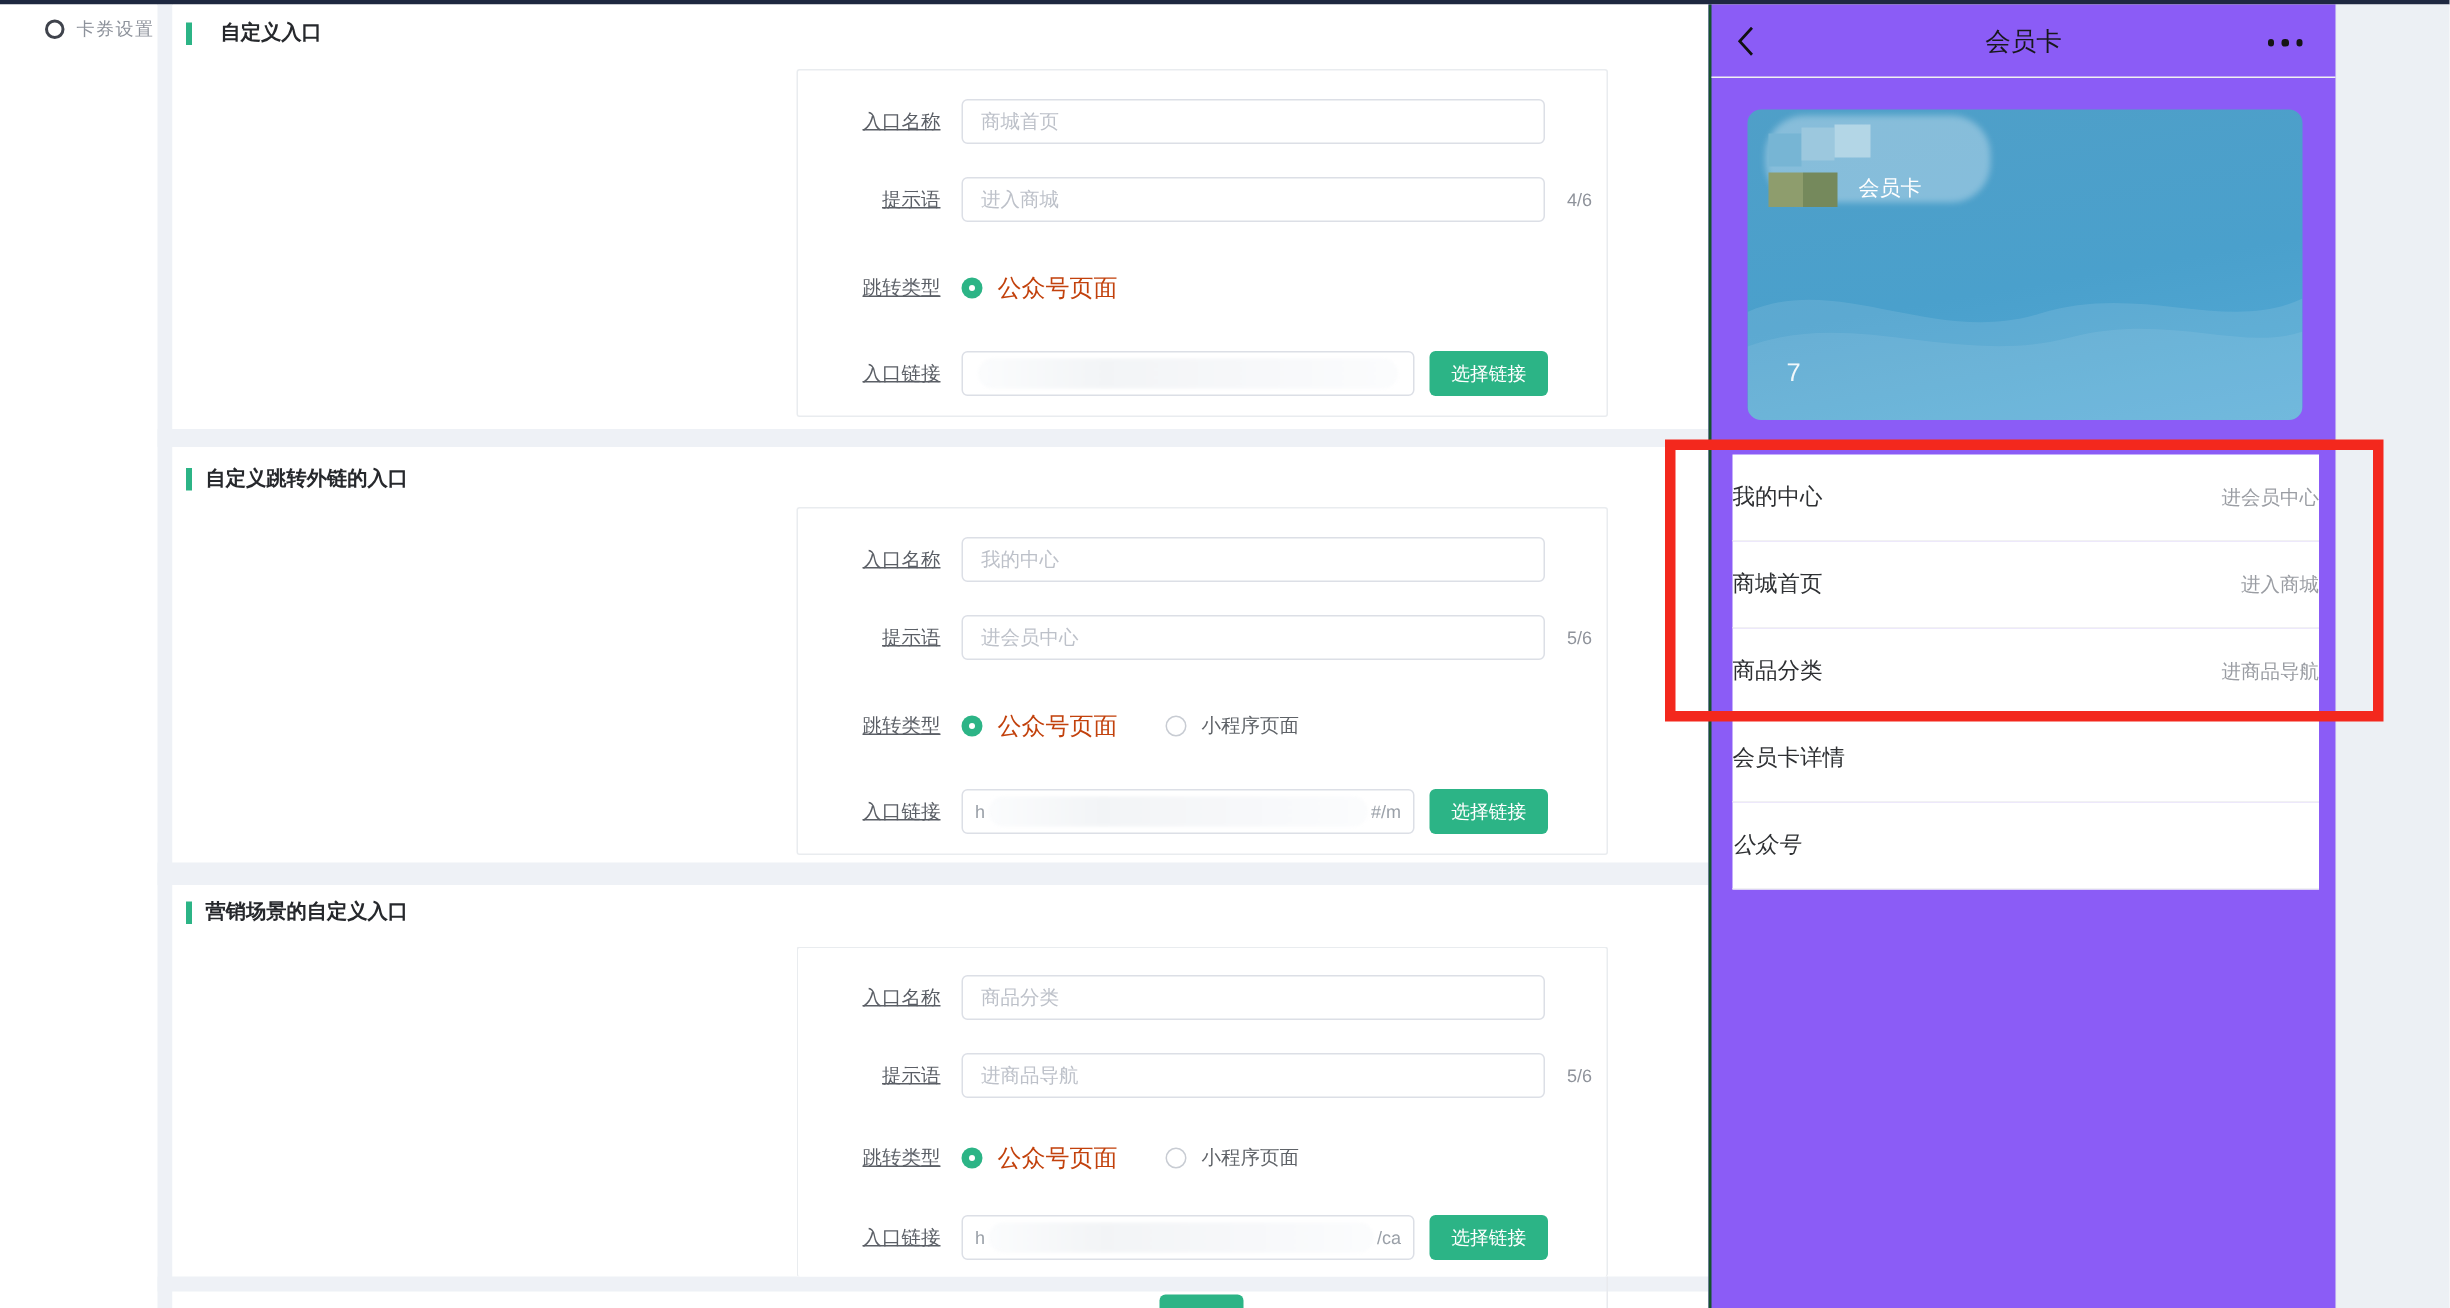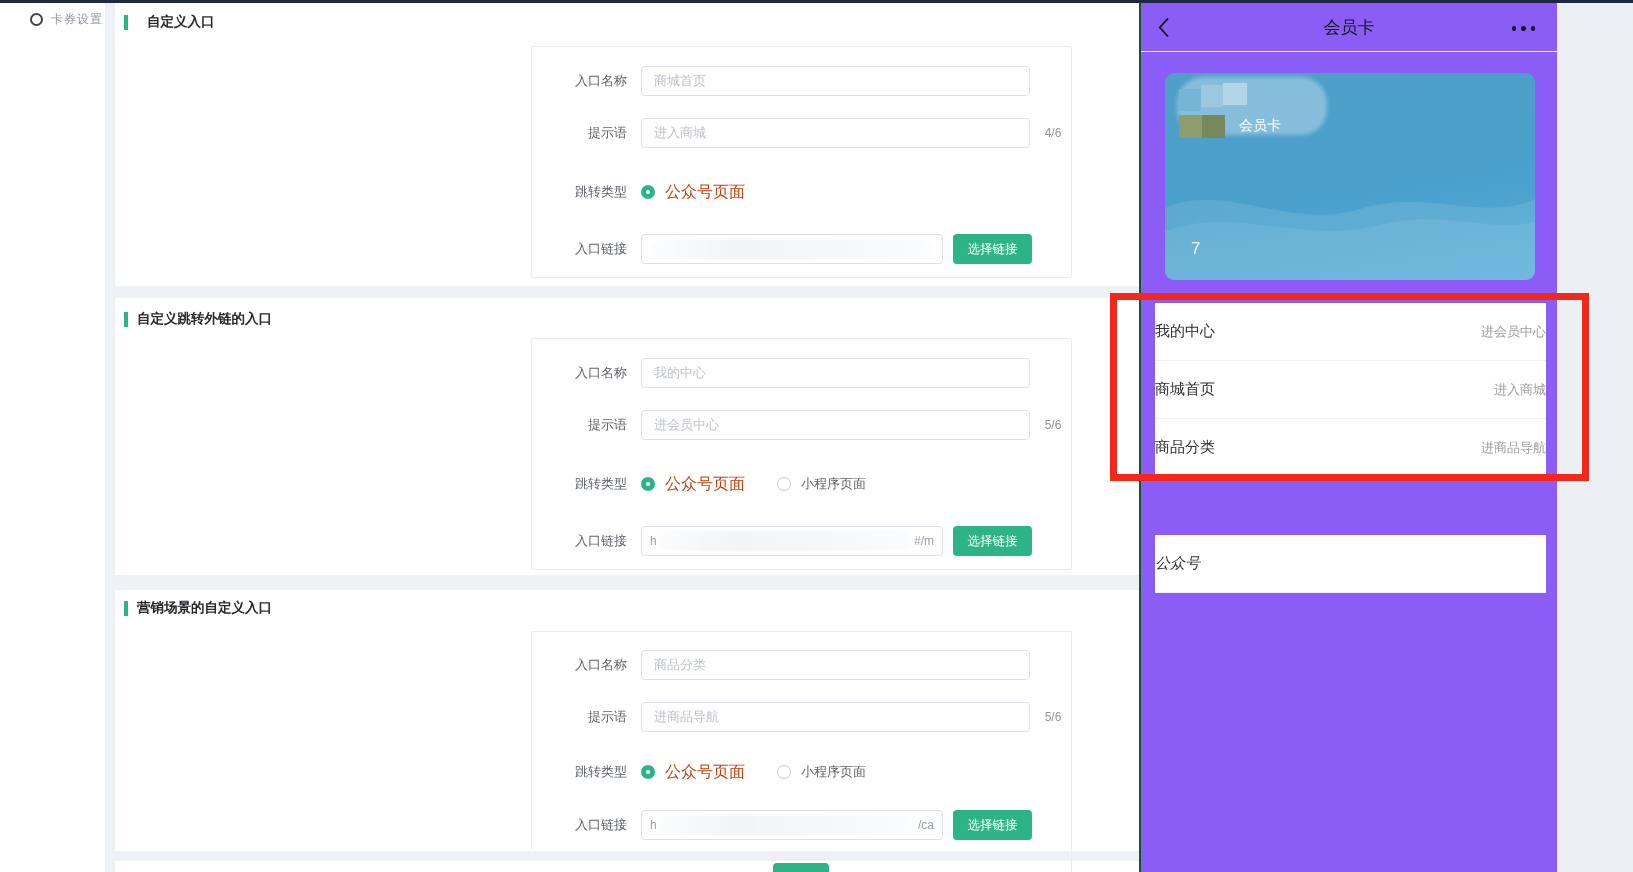--- a/index.html
+++ b/index.html
@@ -22,21 +22,21 @@
   .vline-foot { left:1071px; top:851px; width:1px; height:21px; background:#e8eaee; }
 
   
   .sec-bar { width:4px; height:15px; background:#2cb486; }
   .sec-title { font-size:13.5px; font-weight:bold; color:#26282c; }
   .titlerow { display:flex; align-items:center; gap:9px; left:124px; }
 
   
   .fbox { left:531px; width:541px; background:#fff; border:1px solid #e9ecef; border-radius:2px; }
 
-  .flabel { width:200px; text-align:right; font-size:13px; color:#5b5f66; line-height:30px; left:427px; }
+  .flabel { width:200px; text-align:right; font-size:13px; color:#5b5f66; line-height:30px; left:427px;text-decoration:underline; }
   .inp { left:641px; width:389px; height:30px; border:1px solid #dcdfe6; border-radius:4px; background:#fff;
          display:flex; align-items:center; padding:0 12px; }
   .inp .val { font-size:13px; color:#bdc1c9; }
   .counter { left:1034px; width:38px; height:30px; font-size:12px; color:#8f939b; display:flex; align-items:center; justify-content:center; }
 
   .radiorow { left:641px; height:26px; display:flex; align-items:center; gap:10px; }
   .radio-on { width:14px; height:14px; border-radius:50%; background:#2cb486; position:relative; flex:none; }
   .radio-on::after { content:""; position:absolute; left:5px; top:5px; width:4px; height:4px; border-radius:50%; background:#fff; }
   .radio-off { width:14px; height:14px; border-radius:50%; background:#fff; border:1px solid #c8ccd3; flex:none; margin-left:22px; }
   .ropt-on { font-size:16px; color:#c2410c; }
@@ -231,20 +231,24 @@
     <span class="n">进会员中心</span>
   </div>
   <div class="ph-row" style="top:358px;">
     <span class="t">商城首页</span>
     <span class="n">进入商城</span>
   </div>
   <div class="ph-row" style="top:416px;">
     <span class="t">商品分类</span>
     <span class="n">进商品导航</span>
   </div>
+  <div class="ph-row" style="top:474px;">
+    <span class="t">会员卡详情</span>
+    <span class="n"></span>
+  </div>
   <div class="ph-row" style="top:532px;font-style:italic;">
     <span class="t">公众号</span>
     <span class="n"></span>
   </div>
 </div>
 
 <div class="abs graypane"></div>
 
 <div class="abs redbox"></div>
 

